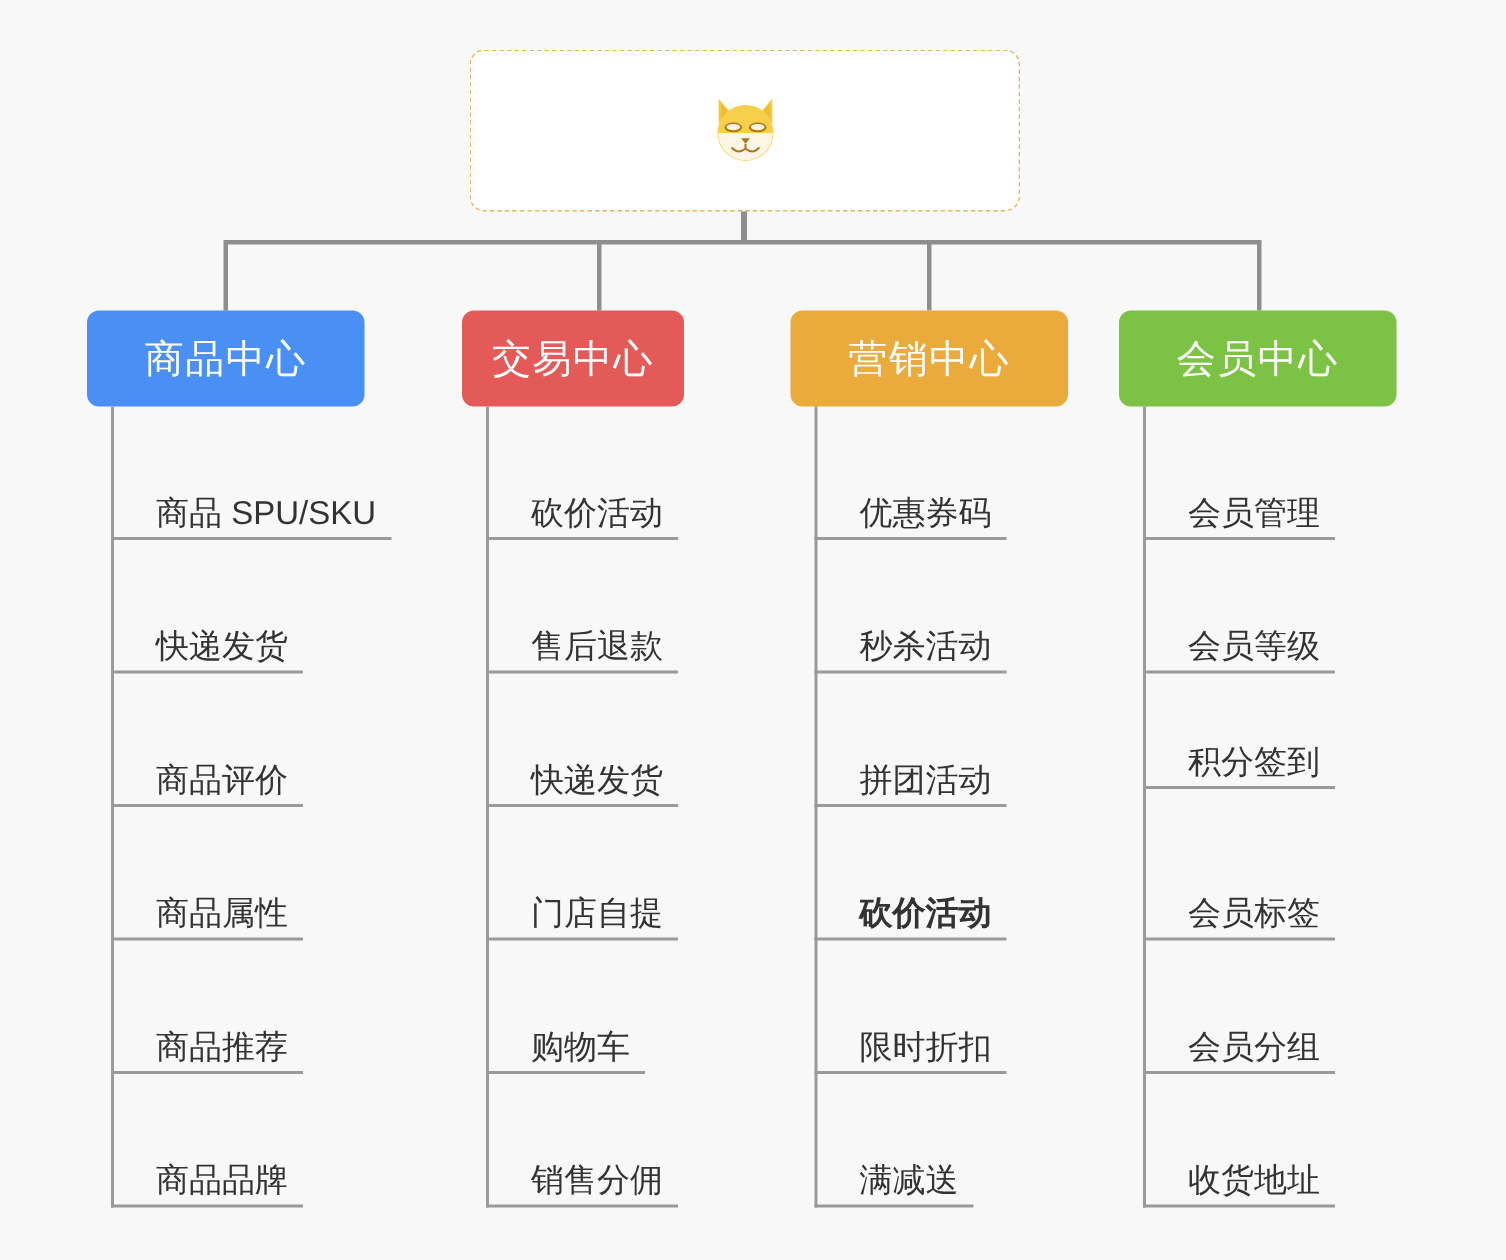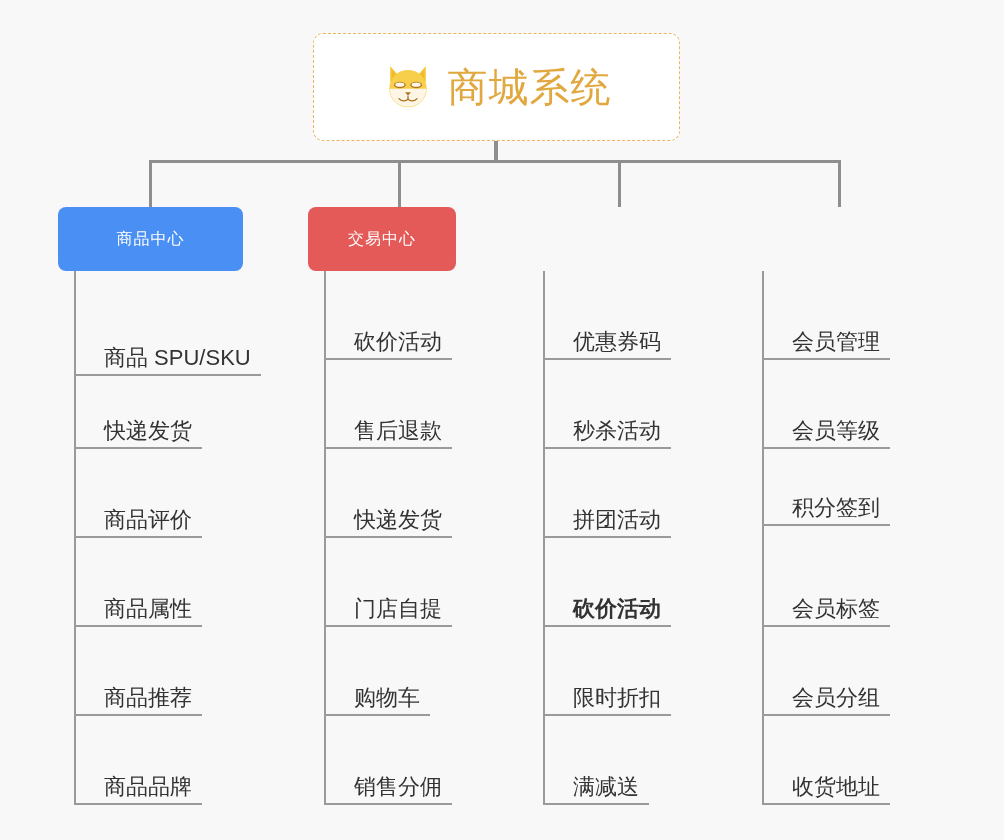--- a/index.html
+++ b/index.html
@@ -64,21 +64,21 @@
   .cat-box {
     position: absolute;
     height: 64px;
     border-radius: 8px;
     display: flex;
     align-items: center;
     justify-content: center;
     box-sizing: border-box;
   }
   .cat-label {
-    font-size: 16px;
+    font-size: 26px;
     color: #ffffff;
     line-height: 1;
     letter-spacing: 1px;
     white-space: nowrap;
   }
 
   
   .branch {
     position: absolute;
     top: 271px;
@@ -128,40 +128,45 @@
       <path d="M9.6 34 a22.4 22.4 0 0 0 44.8 0 Z" fill="#fdf6e4"></path>
       <ellipse cx="22" cy="29.5" rx="7.2" ry="4" fill="#b07423"></ellipse>
       <ellipse cx="42" cy="29.5" rx="7.2" ry="4" fill="#b07423"></ellipse>
       <ellipse cx="22" cy="29.2" rx="5.6" ry="2.6" fill="#fdf6e4"></ellipse>
       <ellipse cx="42" cy="29.2" rx="5.6" ry="2.6" fill="#fdf6e4"></ellipse>
       <path d="M28.4 38.4 h7.2 l-3.6 4.4 Z" fill="#b07423"></path>
       <path d="M32 42.8 v4.2" stroke="#b07423" stroke-width="1.6" fill="none"></path>
       <path d="M32 47 q-6 4.6 -11 -0.6" stroke="#b07423" stroke-width="1.6" fill="none" stroke-linecap="round"></path>
       <path d="M32 47 q6 4.6 11 -0.6" stroke="#b07423" stroke-width="1.6" fill="none" stroke-linecap="round"></path>
     </svg>
-    <span class="root-title" style="color: rgb(224, 168, 62);">商城系统</span>
   </div>
 
   <div class="conn conn-v" style="left: 494px; top: 141px; width: 4px; height: 21px; background: rgb(142, 142, 142);"></div>
   <div class="conn conn-h" style="left: 150px; top: 160px; width: 690px; height: 3px; background: rgb(142, 142, 142);"></div>
   <div class="conn conn-v" style="left: 149px; top: 160px; height: 47px; background: rgb(142, 142, 142);"></div>
   <div class="conn conn-v" style="left: 398px; top: 160px; height: 47px; background: rgb(142, 142, 142);"></div>
   <div class="conn conn-v" style="left: 618px; top: 160px; height: 47px; background: rgb(142, 142, 142);"></div>
   <div class="conn conn-v" style="left: 838px; top: 160px; height: 47px; background: rgb(142, 142, 142);"></div>
 
   <div class="cat-box" style="left: 58px; top: 207px; width: 185px; background: rgb(74, 144, 244);">
     <span class="cat-label">商品中心</span>
   </div>
   <div class="cat-box" style="left: 308px; top: 207px; width: 148px; background: rgb(227, 90, 88);">
     <span class="cat-label">交易中心</span>
   </div>
+  <div class="cat-box" style="left: 527px; top: 207px; width: 185px; background: rgb(234, 170, 60);">
+    <span class="cat-label">营销中心</span>
+  </div>
+  <div class="cat-box" style="left: 746px; top: 207px; width: 185px; background: rgb(124, 194, 68);">
+    <span class="cat-label">会员中心</span>
+  </div>
 
   <div class="branch" style="left:74px;">
     <div class="branch-trunk" style="height: 534px; background: rgb(154, 154, 154);"></div>
-  <div class="leaf" style="top: 16px; width: 187px;">
+  <div class="leaf" style="top: 0px; width: 187px;">
         <span class="leaf-label">商品 SPU/SKU</span>
         <div class="leaf-underline" style="background: rgb(154, 154, 154); width: 187px;"></div>
       </div>
       <div class="leaf" style="top: 89px; width: 128px;">
         <span class="leaf-label">快递发货</span>
         <div class="leaf-underline" style="background: rgb(154, 154, 154); width: 128px;"></div>
       </div>
       <div class="leaf" style="top: 178px; width: 128px;">
         <span class="leaf-label">商品评价</span>
         <div class="leaf-underline" style="background: rgb(154, 154, 154); width: 128px;"></div>

